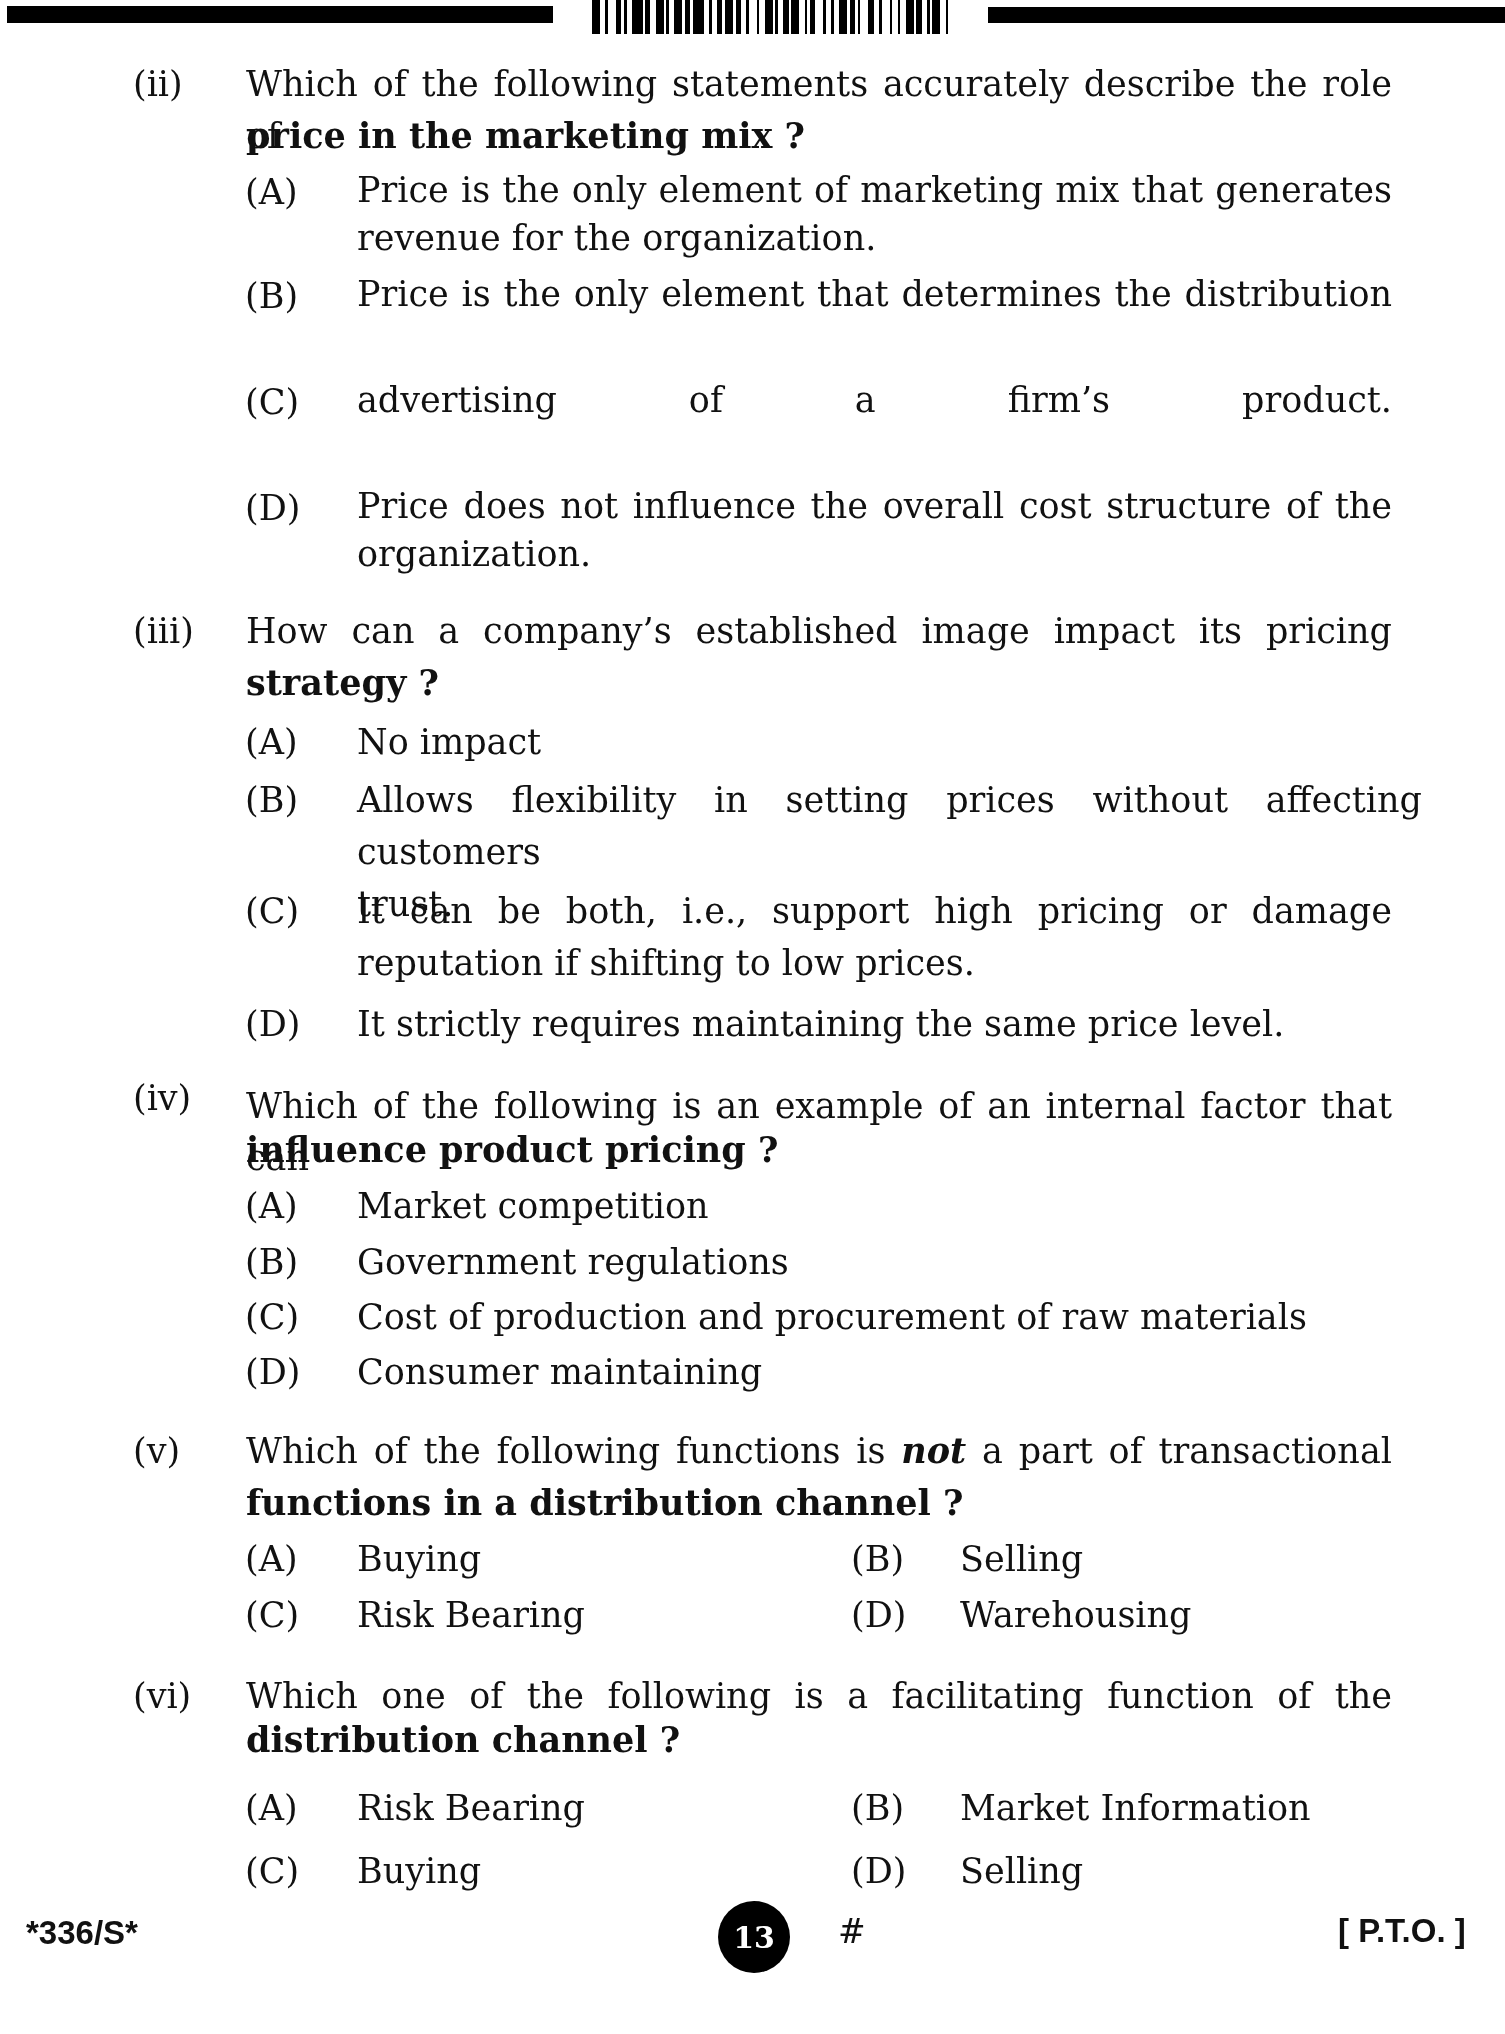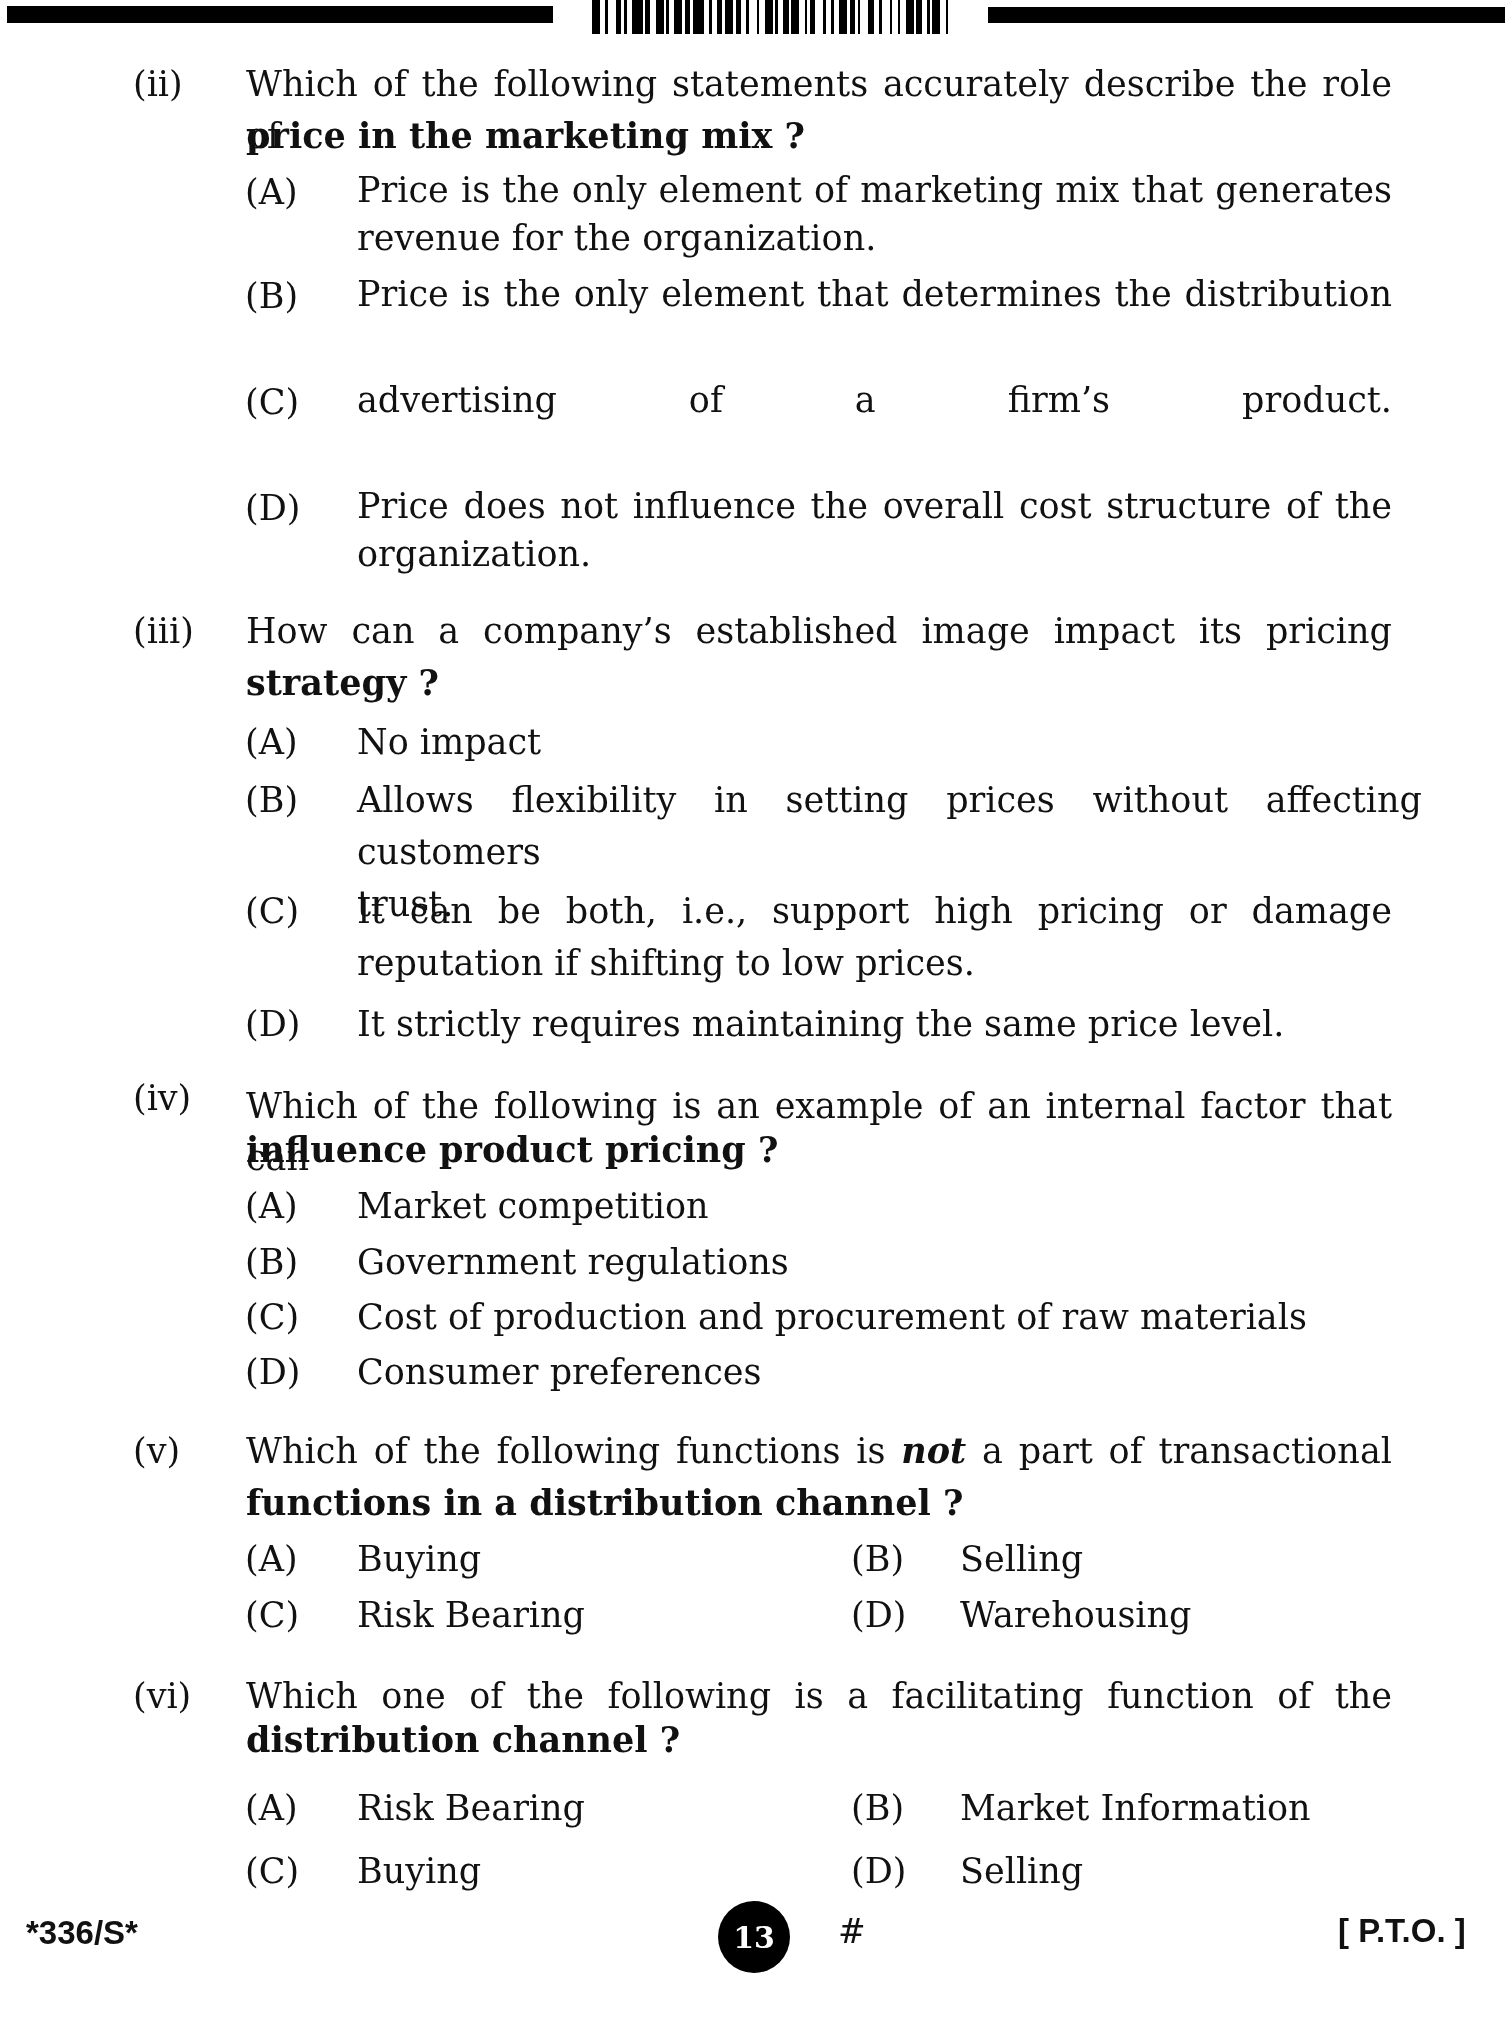--- a/index.html
+++ b/index.html
@@ -280,21 +280,21 @@
 </div>
 <div class="question" style="top:1291px;">
   <span class="opt-label">(C)</span>
   <div class="opt-text">
       <span class="line">Cost of production and procurement of raw materials</span>
     </div>
 </div>
 <div class="question" style="top:1346px;">
   <span class="opt-label">(D)</span>
   <div class="opt-text">
-      <span class="line">Consumer preferences</span>
+      <span class="line">Consumer maintaining</span>
     </div>
 </div>
 
 <div class="question" style="top:1425px;">
   <span class="qnum">(v)</span>
   <div class="qtext" style="top:0;"><span>Which of the following functions is</span> <em class="bold-italic">not</em> <span>a part of transactional</span></div>
   <div class="qtext last-left" style="top:52px;">functions in a distribution channel ?</div>
 </div>
 <div class="question" style="top:1533px;">
   <span class="opt-label">(A)</span>

